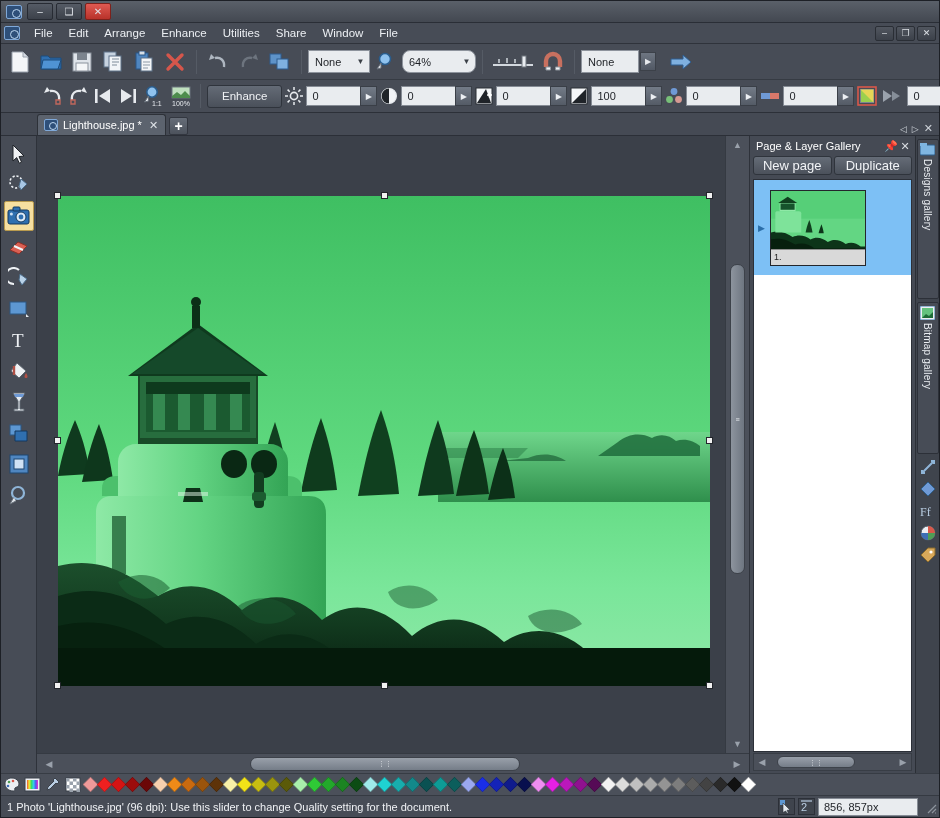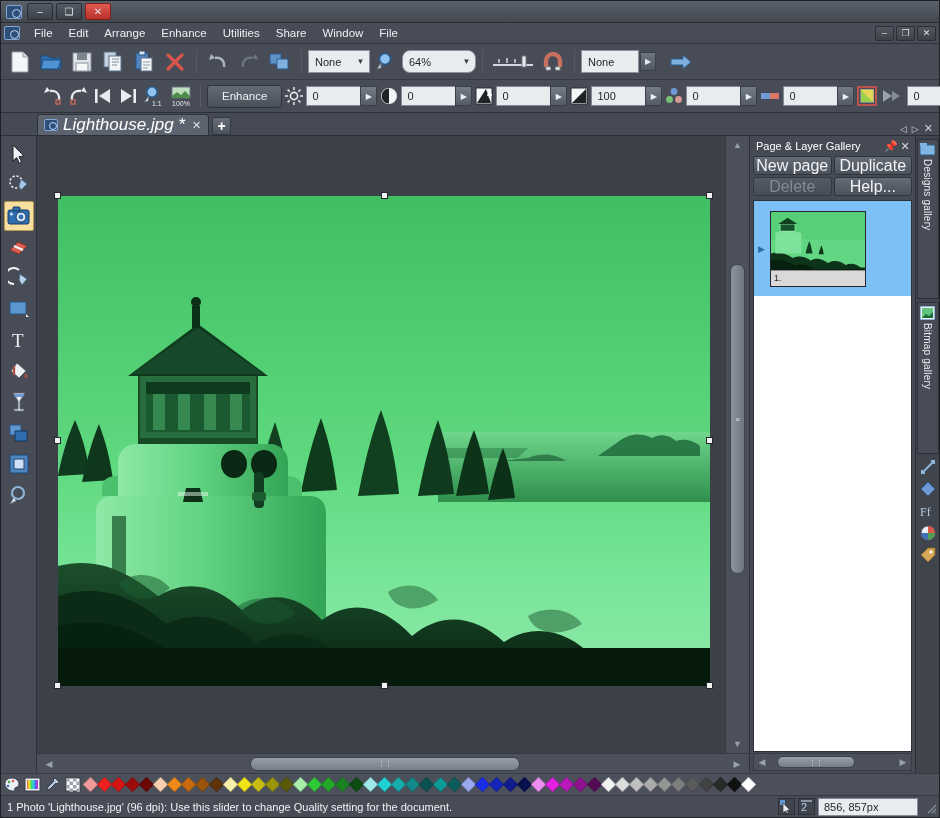--- a/index.html
+++ b/index.html
@@ -74,21 +74,21 @@
   
   .tabbar { height:23px;background:#454a54;display:flex;align-items:flex-end;
     padding-left:36px; border-bottom:1px solid #2b2f37;}
   .doctab { height:21px;background:#5c636e;border:1px solid #2d3138;border-bottom:none;
     border-radius:3px 3px 0 0;display:flex;align-items:center;padding:0 5px 0 6px;
     gap:5px;cursor:pointer;}
   .doctab .t-ico{width:14px;height:12px;background:#2e4f79;border:1px solid #7fa8d8;
     border-radius:2px;position:relative;flex:none;}
   .doctab .t-ico:after{content:"";position:absolute;left:4px;top:2px;width:6px;height:6px;
     border-radius:50%;border:1.3px solid #bcd6f0;}
-  .doctab .t-lbl{font-size:17px;color:#fff;font-style:italic;}
+  .doctab .t-lbl{font-size:11px;color:#fff;}
   .doctab .t-x{font-size:11px;color:#dfe3e8;padding:0 2px;cursor:pointer;}
   .tab-plus{width:19px;height:18px;background:linear-gradient(#666d78,#4c525c);
     border:1px solid #333740;border-radius:2px;margin-left:3px;display:flex;
     align-items:center;justify-content:center;color:#fff;font-size:14px;
     font-weight:bold;cursor:pointer;}
   .tab-navs{margin-left:auto;display:flex;align-items:center;gap:5px;padding-right:6px;
     color:#cfd4da;font-size:9px;}
 
   
   .body { flex:1; display:flex; min-height:0; }
@@ -127,21 +127,21 @@
   
   .rightpanel{width:166px;background:#454a54;border-left:1px solid #2e323a;
     display:flex;flex-direction:column;}
   .panel-head{height:20px;display:flex;align-items:center;padding:0 3px 0 6px;
     background:#454a54;}
   .panel-title{font-size:11px;color:#fff;flex:1;}
   .panel-ic{width:14px;height:14px;display:flex;align-items:center;justify-content:center;
     color:#d9dde2;font-size:11px;cursor:pointer;}
   .pbtn-row{display:flex;gap:2px;padding:0 3px 2px 3px;}
   .pbtn{flex:1;height:19px;background:linear-gradient(#656c77,#4b515b);
-    border:1px solid #2f343c;border-radius:3px;color:#f2f4f7;font-size:16px;
+    border:1px solid #2f343c;border-radius:3px;color:#f2f4f7;font-size:13px;
     display:flex;align-items:center;justify-content:center;cursor:pointer;}
   .pbtn.disabled{color:#848a93;background:linear-gradient(#555b64,#464c55);
     border-color:#343941;cursor:default;}
   .panel-list{flex:1;background:#fff;border:1px solid #2c3038;margin:2px 3px 0 3px;
     overflow:hidden;position:relative;}
   .page-row{background:#7dc0f5;height:95px;display:flex;align-items:center;padding-left:4px;}
   .page-exp{width:12px;color:#2a6da8;font-size:9px;}
   .page-thumb{width:96px;height:76px;background:#fff;border:1px solid #23262c;
     display:flex;flex-direction:column;}
   .page-thumb .pt-img{flex:1;position:relative;overflow:hidden;}
@@ -649,24 +649,20 @@
 
     <div class="rightpanel">
       <div class="panel-head">
         <span class="panel-title">Page &amp; Layer Gallery</span>
         <span class="panel-ic">📌</span>
         <span class="panel-ic">✕</span>
       </div>
       <div class="pbtn-row">
         <div class="pbtn">New  page</div>
         <div class="pbtn">Duplicate</div>
-      </div>
-      <div class="pbtn-row">
-        <div class="pbtn disabled">Delete</div>
-        <div class="pbtn">Help...</div>
       </div>
       <div class="panel-list">
         <div class="page-row">
           <span class="page-exp">▶</span>
           <div class="page-thumb">
             <div class="pt-img">
               <svg width="94" height="58" viewBox="0 0 652 420" preserveAspectRatio="none">
                 <rect width="652" height="420" fill="url(#sky)" style="fill:#63d683"></rect>
                 <rect width="652" height="200" fill="#56cf78"></rect>
                 <path d="M0 300c60-20 110 4 150 34 44-22 90-10 124 18 40-24 84-12 120 18 40-26 86-16 124 14 36-20 74-8 104 18h30v18H0z" fill="#0d3419"></path>

